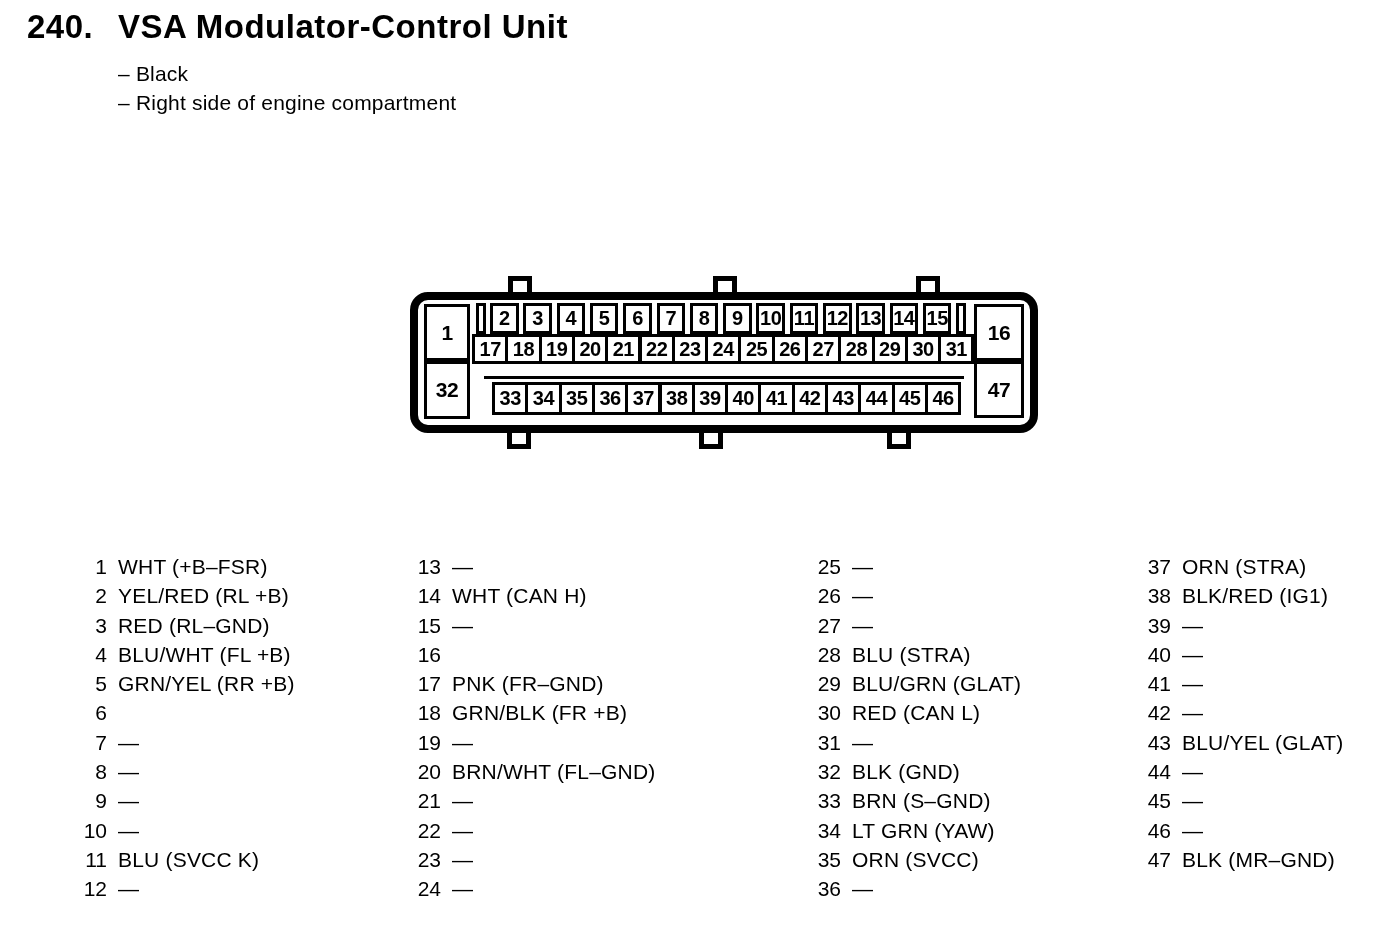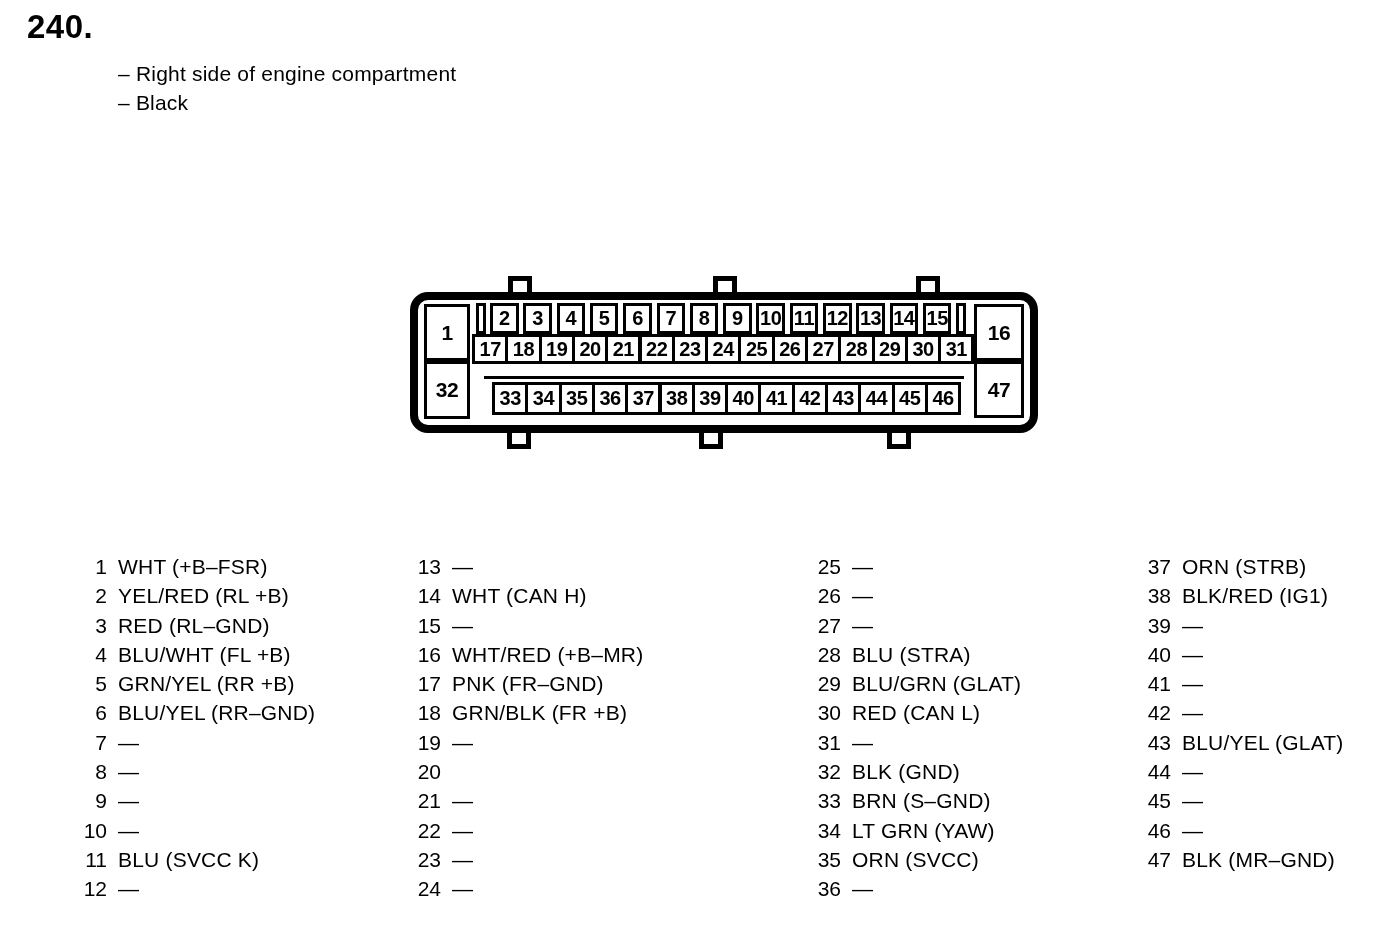--- a/index.html
+++ b/index.html
@@ -48,25 +48,26 @@
   .pin-col { position:absolute; top:552px; }
   .pin-row { display:flex; height:29.3px; line-height:29.3px; font-size:21px; }
   .pin-num { width:28px; text-align:right; margin-right:11px; flex:none; }
   .pin-label { white-space:nowrap; letter-spacing:0.2px; }
 </style>
 </head>
 <body>
 
 <h1 class="title">
   <span class="t-num">240.</span>
+  <span class="t-text">VSA Modulator-Control Unit</span>
 </h1>
 
 <ul class="notes">
+  <li>– Black</li>
   <li>– Right side of engine compartment</li>
-  <li>– Black</li>
 </ul>
 
 <div class="connector" id="connector">
   <div class="ctab top" style="left:90px;"></div>
   <div class="ctab top" style="left:295px;"></div>
   <div class="ctab top" style="left:498px;"></div>
   <div class="ctab bottom" style="left:89px;"></div>
   <div class="ctab bottom" style="left:281px;"></div>
   <div class="ctab bottom" style="left:469px;"></div>
   <div class="rline" style="left:66px; top:76px; width:480px;"></div>
@@ -140,21 +141,20 @@
       <div class="pin-row">
         <span class="pin-num">4</span>
         <span class="pin-label">BLU/WHT (FL +B)</span>
       </div>
       <div class="pin-row">
         <span class="pin-num">5</span>
         <span class="pin-label">GRN/YEL (RR +B)</span>
       </div>
       <div class="pin-row">
         <span class="pin-num">6</span>
-        <span class="pin-label">BLU/YEL (RR–GND)</span>
       </div>
       <div class="pin-row">
         <span class="pin-num">7</span>
         <span class="pin-label">—</span>
       </div>
       <div class="pin-row">
         <span class="pin-num">8</span>
         <span class="pin-label">—</span>
       </div>
       <div class="pin-row">
@@ -182,36 +182,36 @@
       <div class="pin-row">
         <span class="pin-num">14</span>
         <span class="pin-label">WHT (CAN H)</span>
       </div>
       <div class="pin-row">
         <span class="pin-num">15</span>
         <span class="pin-label">—</span>
       </div>
       <div class="pin-row">
         <span class="pin-num">16</span>
-        <span class="pin-label">WHT/RED (+B–MR)</span>
       </div>
       <div class="pin-row">
         <span class="pin-num">17</span>
         <span class="pin-label">PNK (FR–GND)</span>
       </div>
       <div class="pin-row">
         <span class="pin-num">18</span>
         <span class="pin-label">GRN/BLK (FR +B)</span>
       </div>
       <div class="pin-row">
         <span class="pin-num">19</span>
         <span class="pin-label">—</span>
       </div>
       <div class="pin-row">
         <span class="pin-num">20</span>
+        <span class="pin-label">BRN/WHT (FL–GND)</span>
       </div>
       <div class="pin-row">
         <span class="pin-num">21</span>
         <span class="pin-label">—</span>
       </div>
       <div class="pin-row">
         <span class="pin-num">22</span>
         <span class="pin-label">—</span>
       </div>
       <div class="pin-row">
@@ -269,21 +269,21 @@
         <span class="pin-label">ORN (SVCC)</span>
       </div>
       <div class="pin-row">
         <span class="pin-num">36</span>
         <span class="pin-label">—</span>
       </div>
     </div>
     <div class="pin-col" style="left: 1143px;">
       <div class="pin-row">
         <span class="pin-num">37</span>
-        <span class="pin-label">ORN (STRB)</span>
+        <span class="pin-label">ORN (STRA)</span>
       </div>
       <div class="pin-row">
         <span class="pin-num">38</span>
         <span class="pin-label">BLK/RED (IG1)</span>
       </div>
       <div class="pin-row">
         <span class="pin-num">39</span>
         <span class="pin-label">—</span>
       </div>
       <div class="pin-row">

